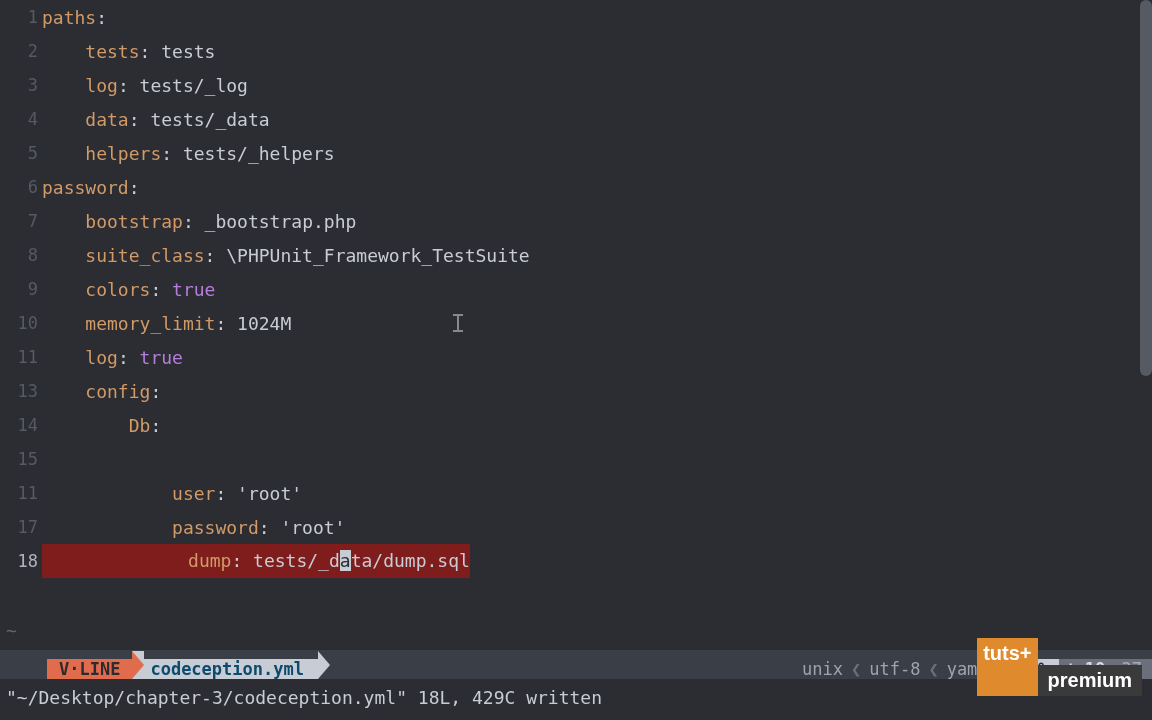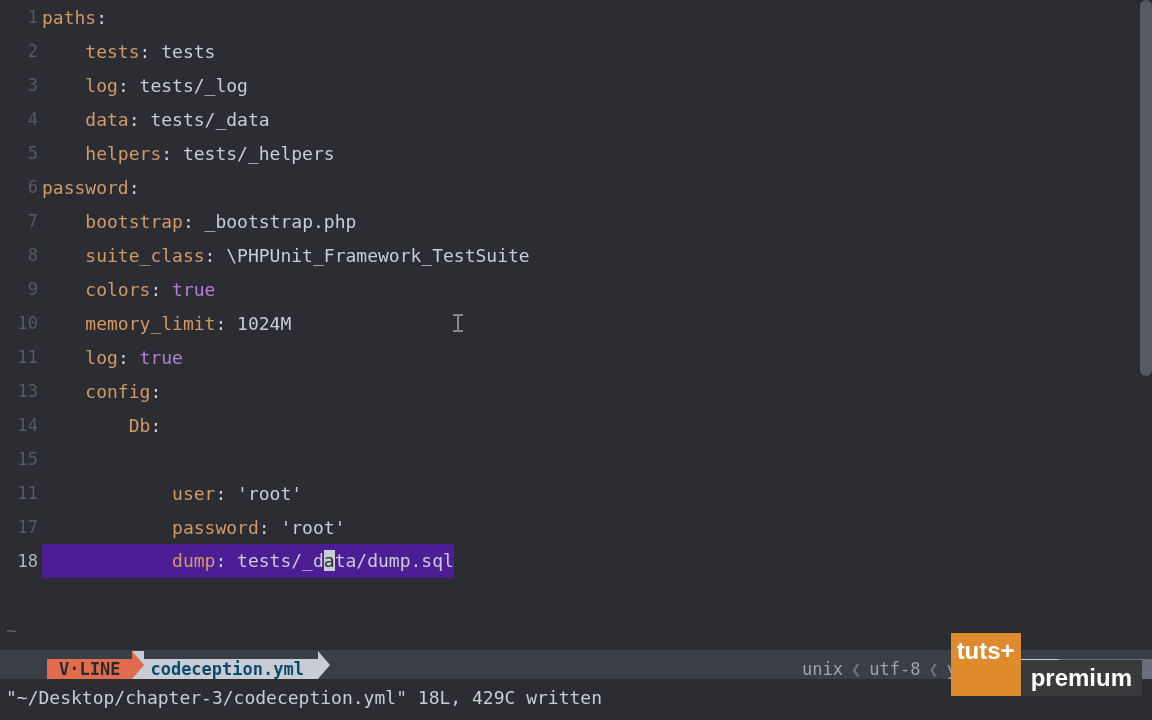--- a/index.html
+++ b/index.html
@@ -40,24 +40,25 @@
   }
   .code {
     padding-left: 0;
     white-space: pre;
   }
   .tok-key { color: #d19a66; }
   .tok-colon { color: #c8ccd4; }
   .tok-str { color: #c8ccd4; }
   .tok-bool { color: #b57edc; }
   .line.selected .code-bg {
-    background: #4c1d95;
+    background: #7f1d1d;
     display: inline-block;
     height: 100%;
     line-height: 34px;
+    padding-left: 16px;
   }
   .line.selected .gutter {
     color: #b0b4bc;
   }
   .tilde {
     position: absolute;
     left: 6px;
     color: #666;
   }
   .i-beam {
@@ -175,21 +176,21 @@
     padding: 8px 6px 0 6px;
     font-size: 18px;
     white-space: pre;
   }
   .watermark {
     position: absolute;
     right: 10px;
     bottom: 24px;
     display: flex;
     font-family: "Helvetica Neue", Arial, sans-serif;
-    font-size: 24px;
+    font-size: 20px;
     font-weight: bold;
   }
   .wm-left {
     background: #e08a2e;
     color: #fff;
     padding: 4px 6px;
   }
   .wm-right {
     background: #3a3a3a;
     color: #fff;

